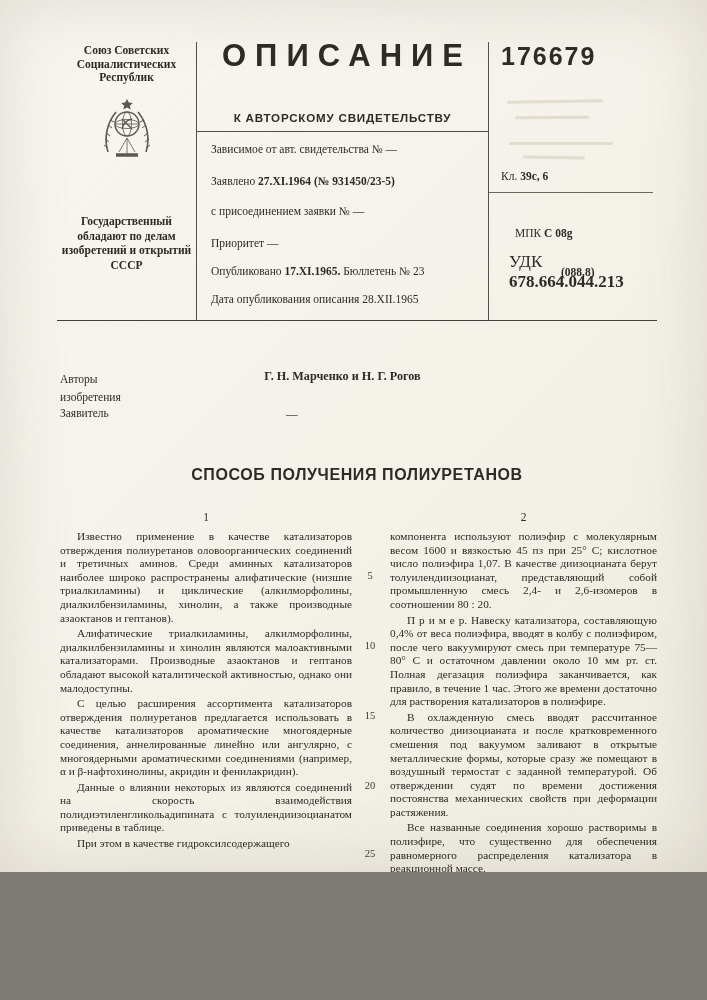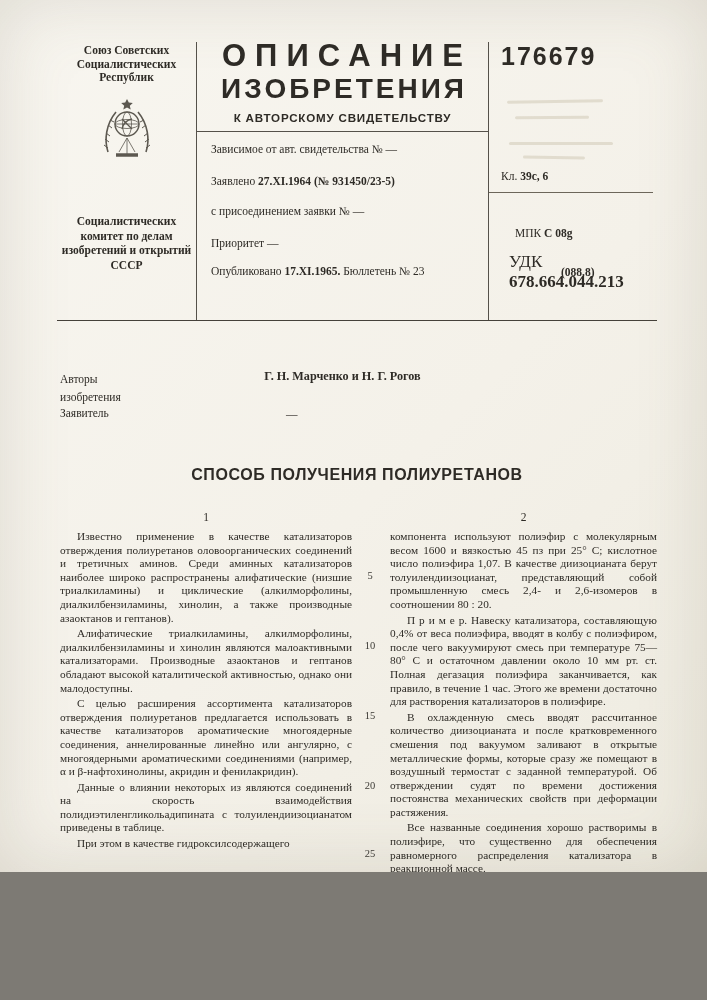--- a/index.html
+++ b/index.html
@@ -86,43 +86,43 @@
         <line x1="19" y1="26" x2="43" y2="26" stroke="#5c5850" stroke-width="0.8"></line>
         <path d="M26 21 l10 10 M36 21 c-6 1 -9 6 -10 10" stroke="#5c5850" stroke-width="1.3" fill="none"></path>
         <path d="M31 40 l-8 14 M31 40 l0 16 M31 40 l8 14" stroke="#5c5850" stroke-width="0.8"></path>
         <path d="M12 54 C8 42 10 26 20 14" fill="none" stroke="#5c5850" stroke-width="1.6"></path>
         <path d="M50 54 C54 42 52 26 42 14" fill="none" stroke="#5c5850" stroke-width="1.6"></path>
         <path d="M12 50 l-4 -3 M13 44 l-4 -3 M14 38 l-4 -3 M16 30 l-4 -3 M18 24 l-4 -2" stroke="#5c5850" stroke-width="1"></path>
         <path d="M50 50 l4 -3 M49 44 l4 -3 M48 38 l4 -3 M46 30 l4 -3 M44 24 l4 -2" stroke="#5c5850" stroke-width="1"></path>
         <path d="M20 57 h22" stroke="#5c5850" stroke-width="3.5"></path>
       </svg>
     </span>
-    <div class="committee">Социалистических комитет по делам изобретений и открытий СССР</div>
+    <div class="committee">Государственный обладают по делам изобретений и открытий СССР</div>
   </div>
 
   <div class="vline vline1"></div>
   <div class="vline vline2"></div>
 
   <div class="abs hdr-center">
     <div class="t1">ОПИСАНИЕ</div>
-    <div class="t2">ИЗОБРЕТЕНИЯ</div>
     <div class="subtitle">К АВТОРСКОМУ СВИДЕТЕЛЬСТВУ</div>
     <div class="center-rule"></div>
     <div class="meta m1">Зависимое от авт. свидетельства №  —</div>
     <div class="meta m2">
       <span>Заявлено</span>
       <span class="bold">27.XI.1964 (№ 931450/23-5)</span>
     </div>
     <div class="meta m3">с присоединением заявки №  —</div>
     <div class="meta m4">Приоритет  —</div>
     <div class="meta m5">
       <span>Опубликовано</span>
       <span class="bold">17.XI.1965.</span>
       <span>Бюллетень № 23</span>
     </div>
+    <div class="meta m6">Дата опубликования описания 28.XII.1965</div>
   </div>
 
   <div class="abs hdr-right">
     <div class="pat-num">176679</div>
     <div>
       <div class="smark sm1"></div>
       <div class="smark sm2"></div>
       <div class="smark sm3"></div>
       <div class="smark sm4"></div>
     </div>

